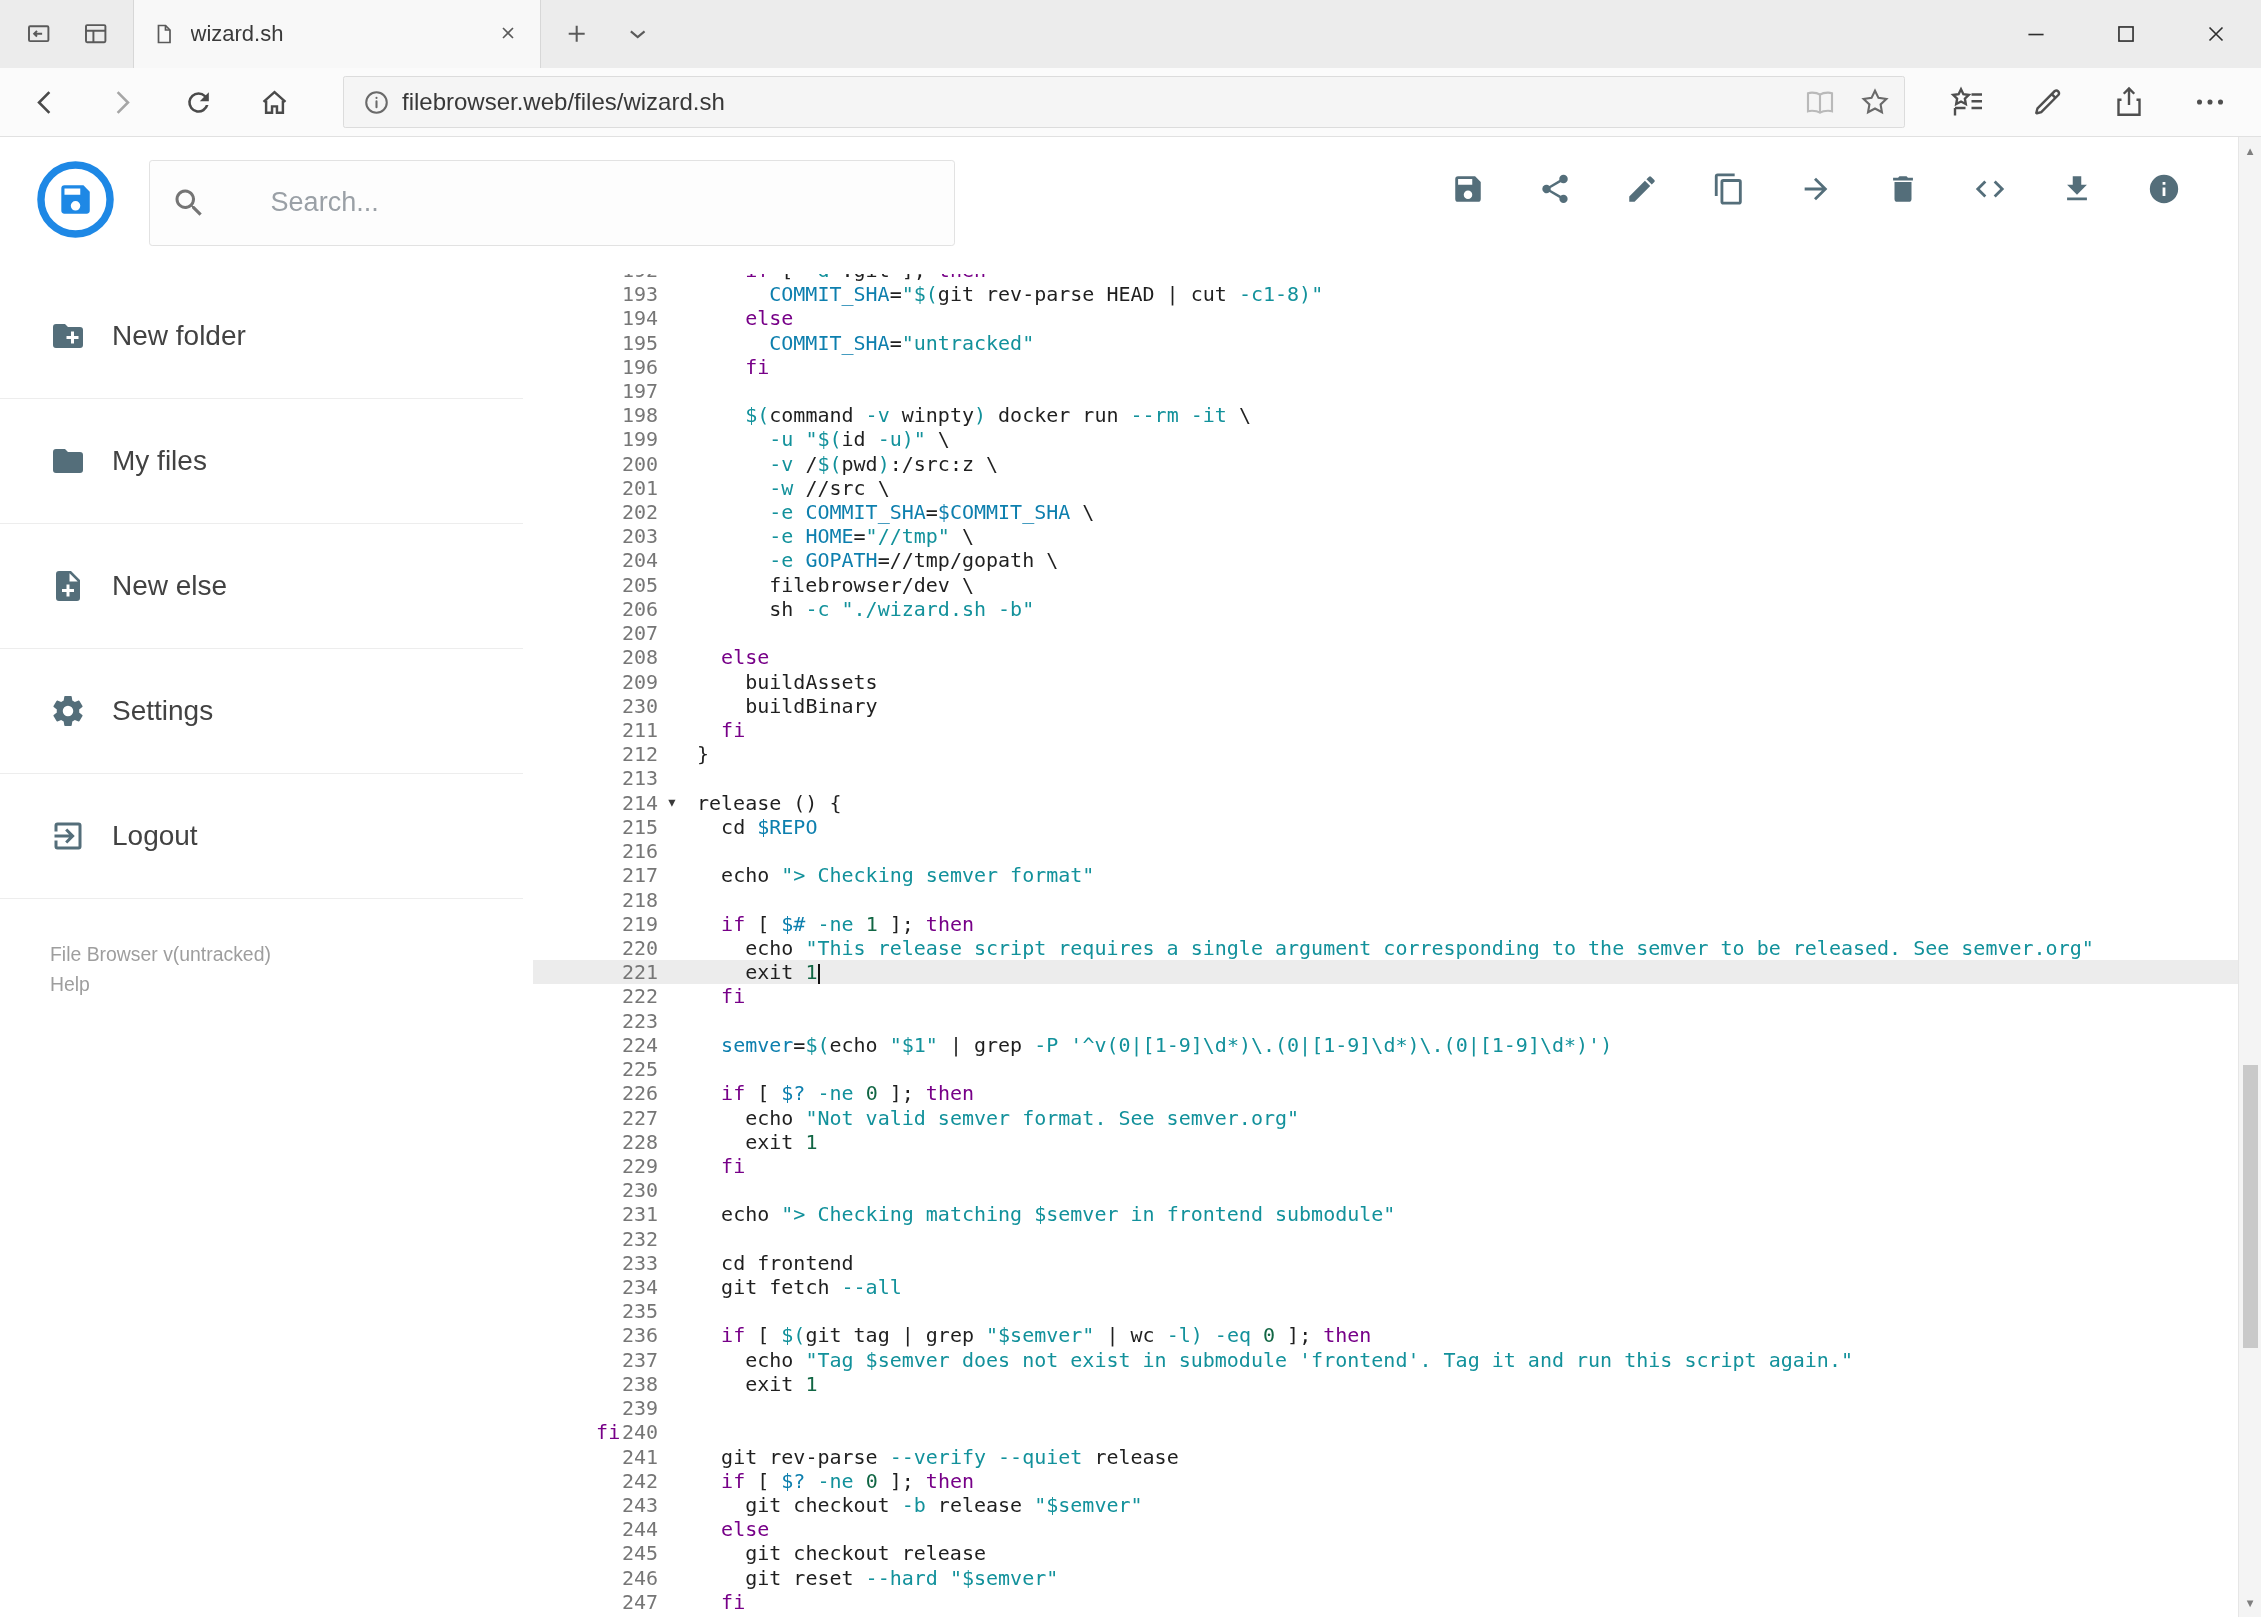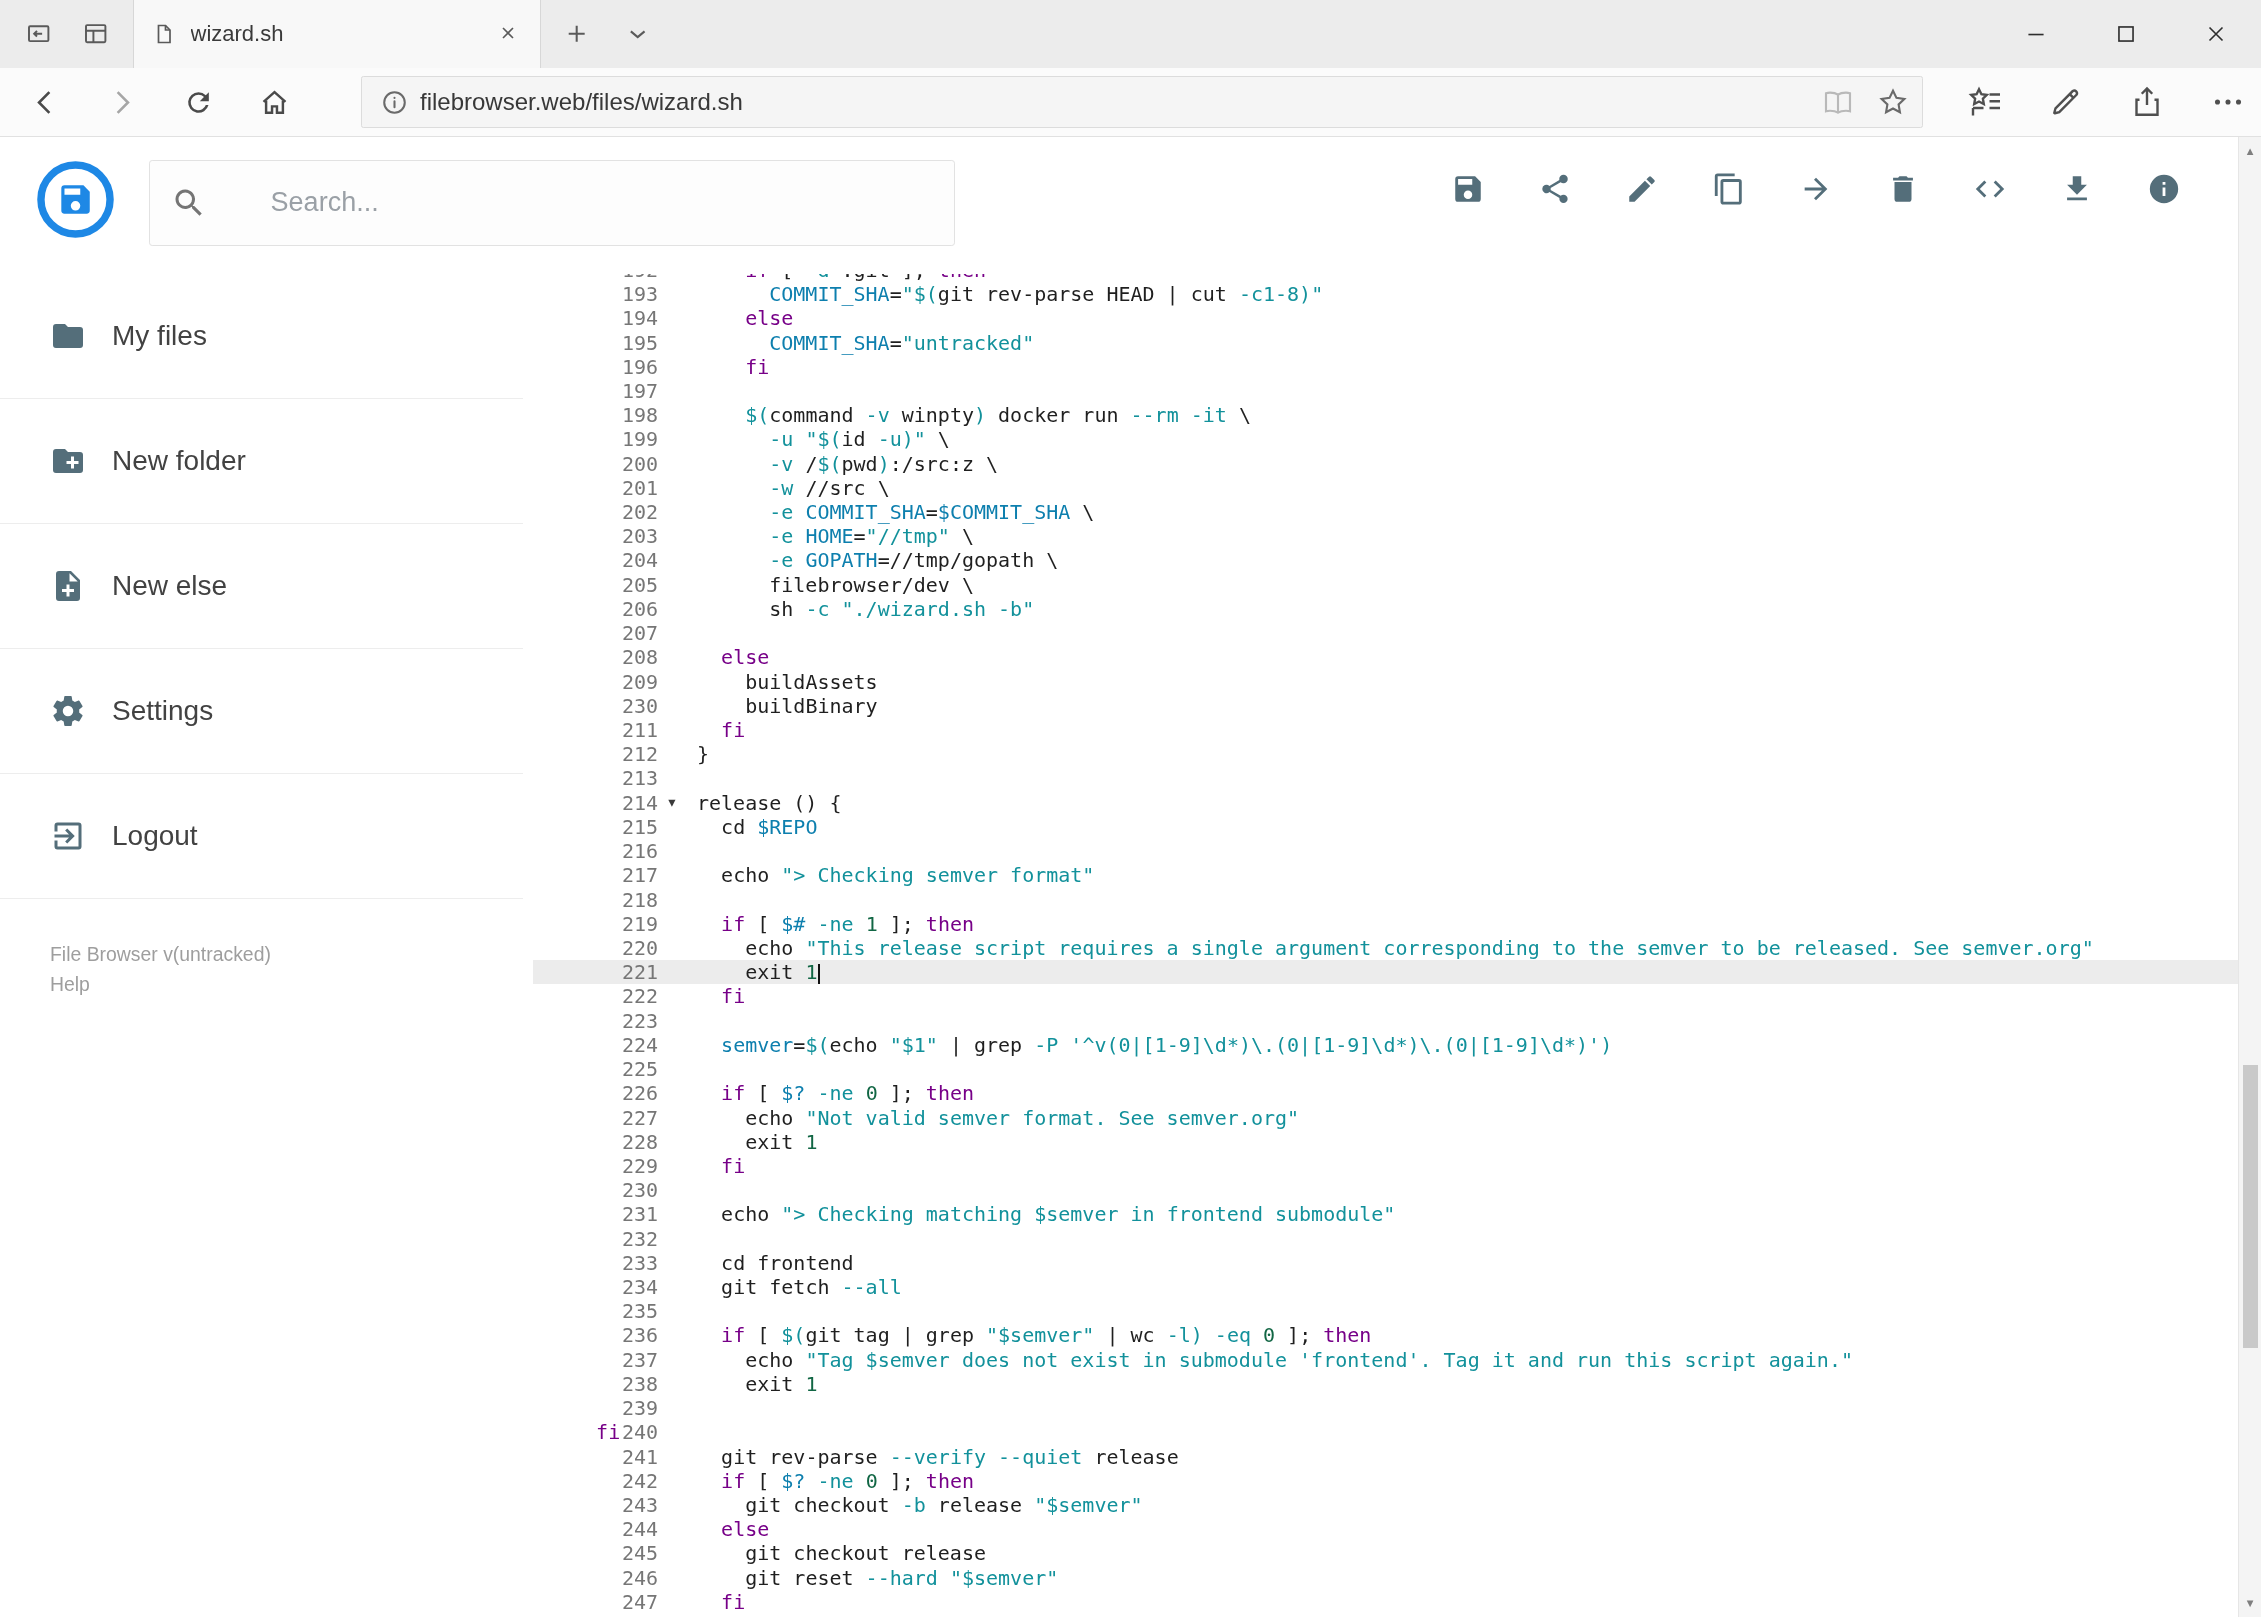--- a/index.html
+++ b/index.html
@@ -31,21 +31,21 @@
   .winbtn svg{width:26px;height:26px;}
 
   
   .navbar{position:absolute;left:0;top:68px;width:100%;height:69px;background:#fbfbfb;
           border-bottom:0.8px solid #e1e1e1;display:flex;align-items:center;box-sizing:border-box;
           padding-left:13px;}
   .nav-btn{width:65px;height:57px;display:flex;align-items:center;justify-content:center;color:#4a4a4a;flex:none;}
   .nav-btn svg{width:31px;height:31px;}
   .nav-btn.disabled{color:#a6a6a6;}
   .nav-btn + .nav-btn{margin-left:11.3px;}
-  .urlbox{margin-left:54px;width:1562px;height:52px;background:#f5f5f5;border:0.8px solid #dcdcdc;
+  .urlbox{margin-left:36px;width:1562px;height:52px;background:#f5f5f5;border:0.8px solid #dcdcdc;
           border-radius:2.4px;display:flex;align-items:center;padding:0 13px;box-sizing:border-box;flex:none;}
   .url-info{width:29px;height:29px;color:#6a6a6a;margin:0 11.3px 0 4.8px;flex:none;}
   .url-info svg{width:29px;height:29px;}
   .url-text{font-size:24px;color:#383838;flex:1;white-space:nowrap;overflow:hidden;}
   .urlicon{width:32px;height:32px;margin-left:22.6px;color:#6a6a6a;flex:none;}
   .urlicon svg{width:32px;height:32px;}
   .urlicon.disabled{color:#b9b9b9;}
   .nav-right{display:flex;margin-left:44px;gap:45px;}
   .nr-btn{width:36px;height:36px;color:#4f4f4f;flex:none;}
   .nr-btn svg{width:36px;height:36px;}
@@ -280,29 +280,29 @@
             </svg></span></div>
         <div class="hicon"><span><svg viewBox="0 0 24 24" fill="currentColor">
               <path d="M12 2a10 10 0 1 0 .001 20.001A10 10 0 0 0 12 2zm1 15h-2v-6h2v6zm0-8h-2V7h2v2z"></path>
             </svg></span></div>
       </div>
   </div>
 
   <div class="sidebar" id="sidebar">
       <div class="sb-item">
         <span class="sb-icon"><svg viewBox="0 0 24 24" fill="currentColor">
+            <path d="M20 6h-8l-2-2H4a2 2 0 0 0-2 2v12a2 2 0 0 0 2 2h16a2 2 0 0 0 2-2V8a2 2 0 0 0-2-2zm-1 8h-3v3h-2v-3h-3v-2h3V9h2v3h3v2z"></path>
+          </svg></span>
+        <span class="sb-label">New folder</span>
+      </div>
+      <div class="sb-item">
+        <span class="sb-icon"><svg viewBox="0 0 24 24" fill="currentColor">
             <path d="M10 4l2 2h8a2 2 0 0 1 2 2v10a2 2 0 0 1-2 2H4a2 2 0 0 1-2-2V6a2 2 0 0 1 2-2h6z"></path>
           </svg></span>
         <span class="sb-label">My files</span>
-      </div>
-      <div class="sb-item">
-        <span class="sb-icon"><svg viewBox="0 0 24 24" fill="currentColor">
-            <path d="M20 6h-8l-2-2H4a2 2 0 0 0-2 2v12a2 2 0 0 0 2 2h16a2 2 0 0 0 2-2V8a2 2 0 0 0-2-2zm-1 8h-3v3h-2v-3h-3v-2h3V9h2v3h3v2z"></path>
-          </svg></span>
-        <span class="sb-label">New folder</span>
       </div>
       <div class="sb-item">
         <span class="sb-icon"><svg viewBox="0 0 24 24" fill="currentColor">
             <path d="M14 2H6a2 2 0 0 0-2 2v16a2 2 0 0 0 2 2h12a2 2 0 0 0 2-2V8l-6-6zm2 14h-3v3h-2v-3H8v-2h3v-3h2v3h3v2zm-3-7V3.5L18.5 9H13z"></path>
           </svg></span>
         <span class="sb-label">New else</span>
       </div>
       <div class="sb-item">
         <span class="sb-icon"><svg viewBox="0 0 24 24" fill="currentColor">
             <path d="M19.43 12.98c.04-.32.07-.64.07-.98s-.03-.66-.07-.98l2.11-1.65a.5.5 0 0 0 .12-.64l-2-3.46a.5.5 0 0 0-.61-.22l-2.49 1a7.3 7.3 0 0 0-1.69-.98l-.38-2.65A.49.49 0 0 0 14 2h-4a.49.49 0 0 0-.49.42l-.38 2.65c-.61.25-1.17.59-1.69.98l-2.49-1a.5.5 0 0 0-.61.22l-2 3.46a.5.5 0 0 0 .12.64l2.11 1.65c-.04.32-.07.65-.07.98s.03.66.07.98l-2.11 1.65a.5.5 0 0 0-.12.64l2 3.46c.12.22.39.3.61.22l2.49-1c.52.39 1.08.73 1.69.98l.38 2.65c.04.24.24.42.49.42h4c.25 0 .45-.18.49-.42l.38-2.65a7.3 7.3 0 0 0 1.69-.98l2.49 1c.22.08.49 0 .61-.22l2-3.46a.5.5 0 0 0-.12-.64l-2.11-1.65zM12 15.5a3.5 3.5 0 1 1 0-7 3.5 3.5 0 0 1 0 7z"></path>

